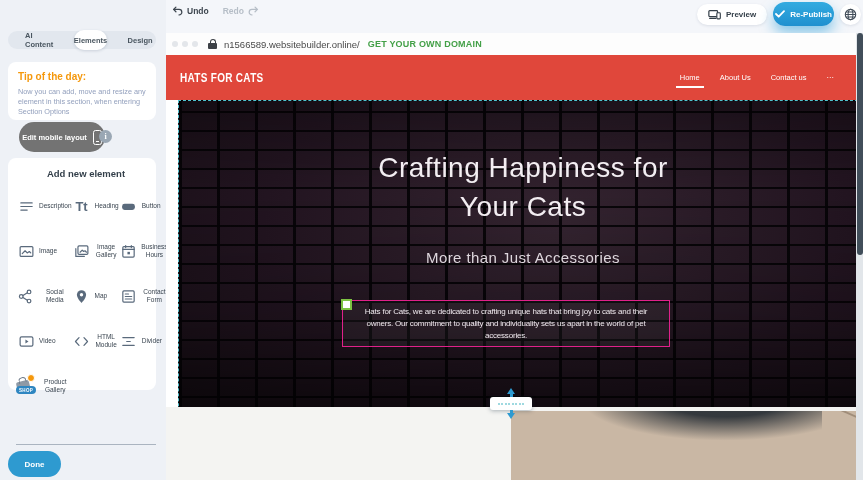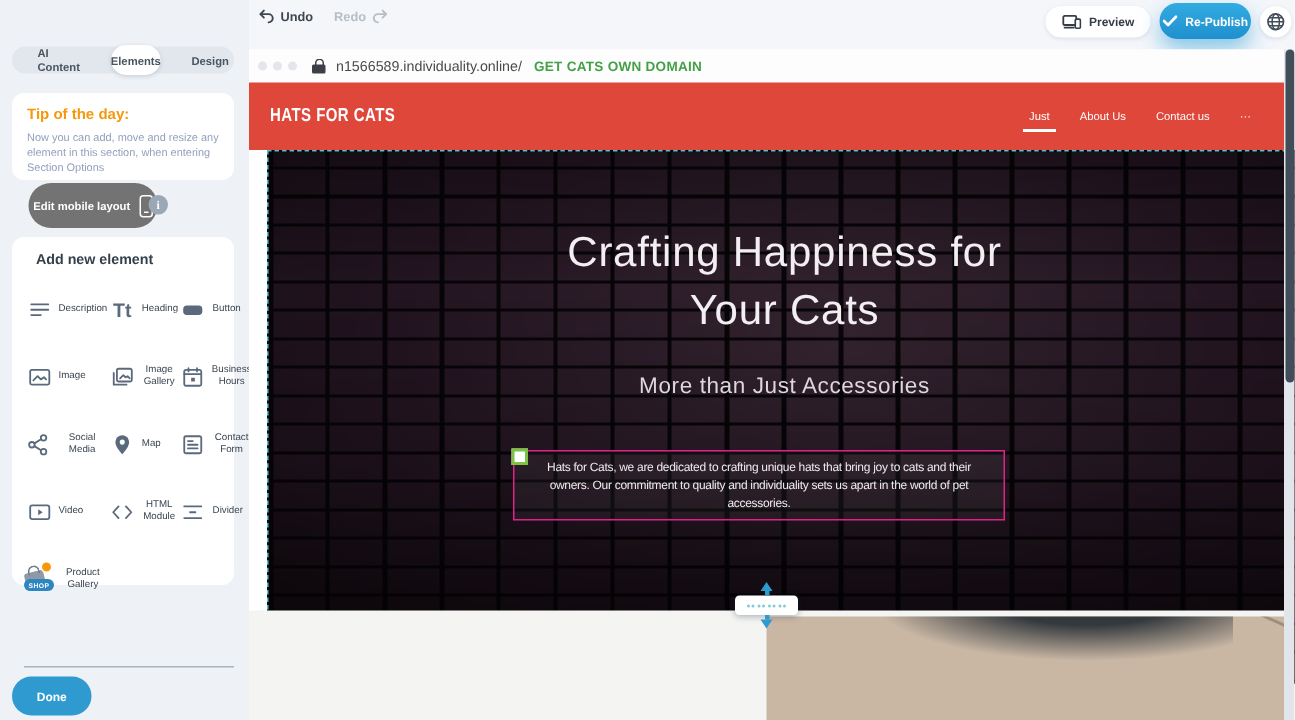--- a/index.html
+++ b/index.html
@@ -42,21 +42,21 @@
 
   .edit-mobile-btn { position:absolute; left:19px; top:122px; width:86px; height:30px; background:#737373; border-radius:16px;
         display:flex; align-items:center; justify-content:center; gap:6px; color:#fff; font-size:7.5px; font-weight:bold; cursor:pointer; }
   .phone-ic { width:9px; height:15px; border:1.3px solid #fff; border-radius:2.5px; position:relative; }
   .phone-ic::after { content:""; position:absolute; left:2px; right:2px; bottom:1.5px; height:1.3px; background:#fff; }
   .info-btn { position:absolute; left:99px; top:130px; width:13px; height:13px; border-radius:50%; background:#9aa7b4;
               color:#fff; font-size:8px; font-weight:bold; display:flex; align-items:center; justify-content:center;
               font-family:"Liberation Serif", serif; cursor:pointer; }
 
   .elements-card { position:absolute; left:8px; top:158px; width:148px; height:232px; background:#fff; border-radius:8px; padding:10px 8px 6px; }
-  .elements-title { font-size:9.5px; font-weight:bold; color:#333f4a; margin:0 0 8px 8px; }
+  .elements-title { font-size:9.5px; font-weight:bold; color:#333f4a; margin:0 0 8px 8px;text-align:center; }
   .el-grid { display:grid; grid-template-columns:repeat(3,1fr); row-gap:7px; }
   .el-item { display:flex; flex-direction:row; align-items:center; gap:3px; cursor:pointer; min-height:38px; }
   .el-icon { width:20px; height:18px; display:flex; align-items:center; justify-content:center; }
   .el-icon svg { width:19px; height:17px; stroke:#5a6a7c; fill:none; stroke-width:1.7; stroke-linecap:round; stroke-linejoin:round; }
   .el-label { font-size:6.5px; line-height:1.2; color:#3a4550; text-align:center; max-width:44px; }
   .tt-glyph { font-size:13px; font-weight:bold; color:#5a6a7c; line-height:1; }
   .bag-wrap { position:relative; width:22px; height:20px; }
   .bag { position:absolute; left:1px; top:5px; width:13px; height:12px; background:#8f9aa6; transform:rotate(-14deg); border-radius:2px; }
   .bag::before { content:""; position:absolute; left:3px; top:-4px; width:6px; height:5px; border:1.4px solid #6d7988; border-bottom:none;
                  border-radius:4px 4px 0 0; }
@@ -330,28 +330,28 @@
   <div class="browser-bar">
     <div class="dots">
         <span class="dot"></span>
         <span class="dot"></span>
         <span class="dot"></span>
       </div>
     <div class="lock">
         <span class="shackle"></span>
         <span class="body"></span>
       </div>
-    <span class="url-text">n1566589.individuality.online/</span>
-    <span class="domain-cta">GET CATS OWN DOMAIN</span>
+    <span class="url-text">n1566589.websitebuilder.online/</span>
+    <span class="domain-cta">GET YOUR OWN DOMAIN</span>
   </div>
 
   <div class="site-header">
     <span class="site-logo">HATS FOR CATS</span>
     <div class="site-nav">
-      <span class="nav-item active">Just</span>
+      <span class="nav-item active">Home</span>
       <span class="nav-item">About Us</span>
       <span class="nav-item">Contact us</span>
       <span class="nav-item">···</span>
     </div>
   </div>
 
   <div class="hero">
     <div class="hero-heading"><span class="inner">Crafting Happiness for Your Cats</span></div>
     <div class="hero-sub">More than Just Accessories</div>
     <div class="hero-paragraph">

